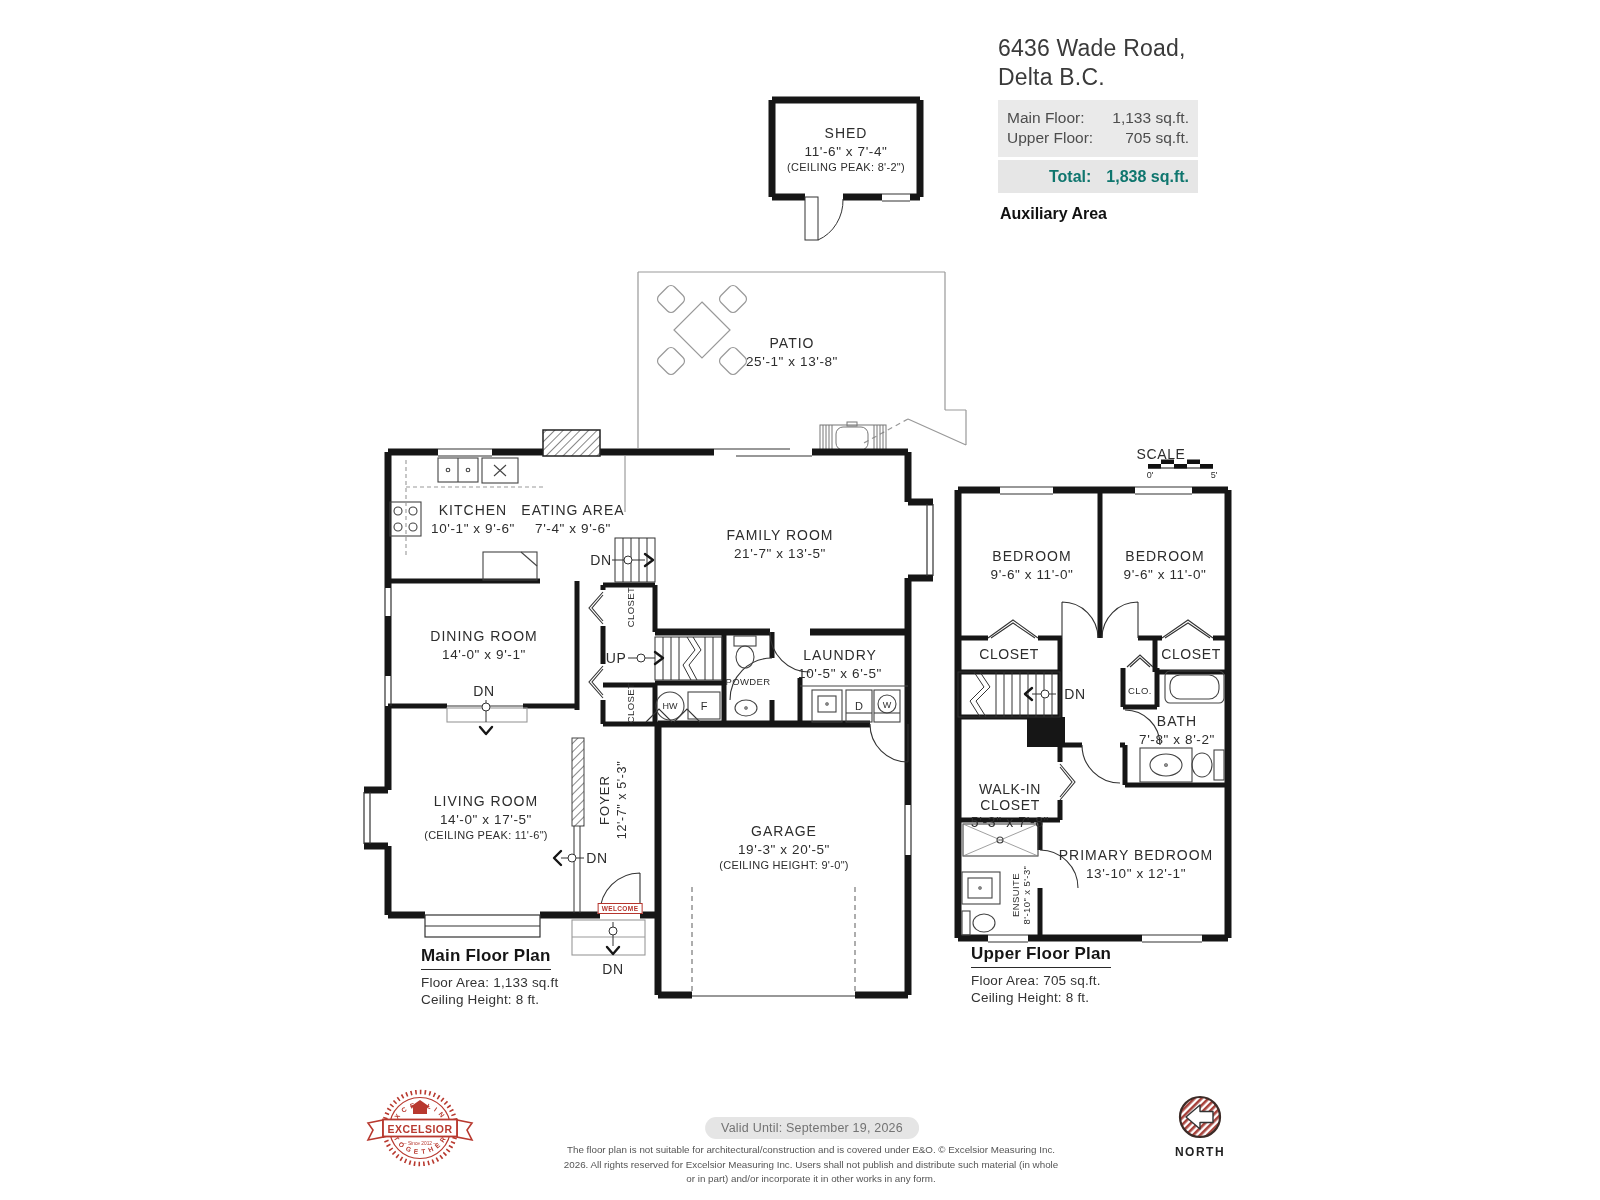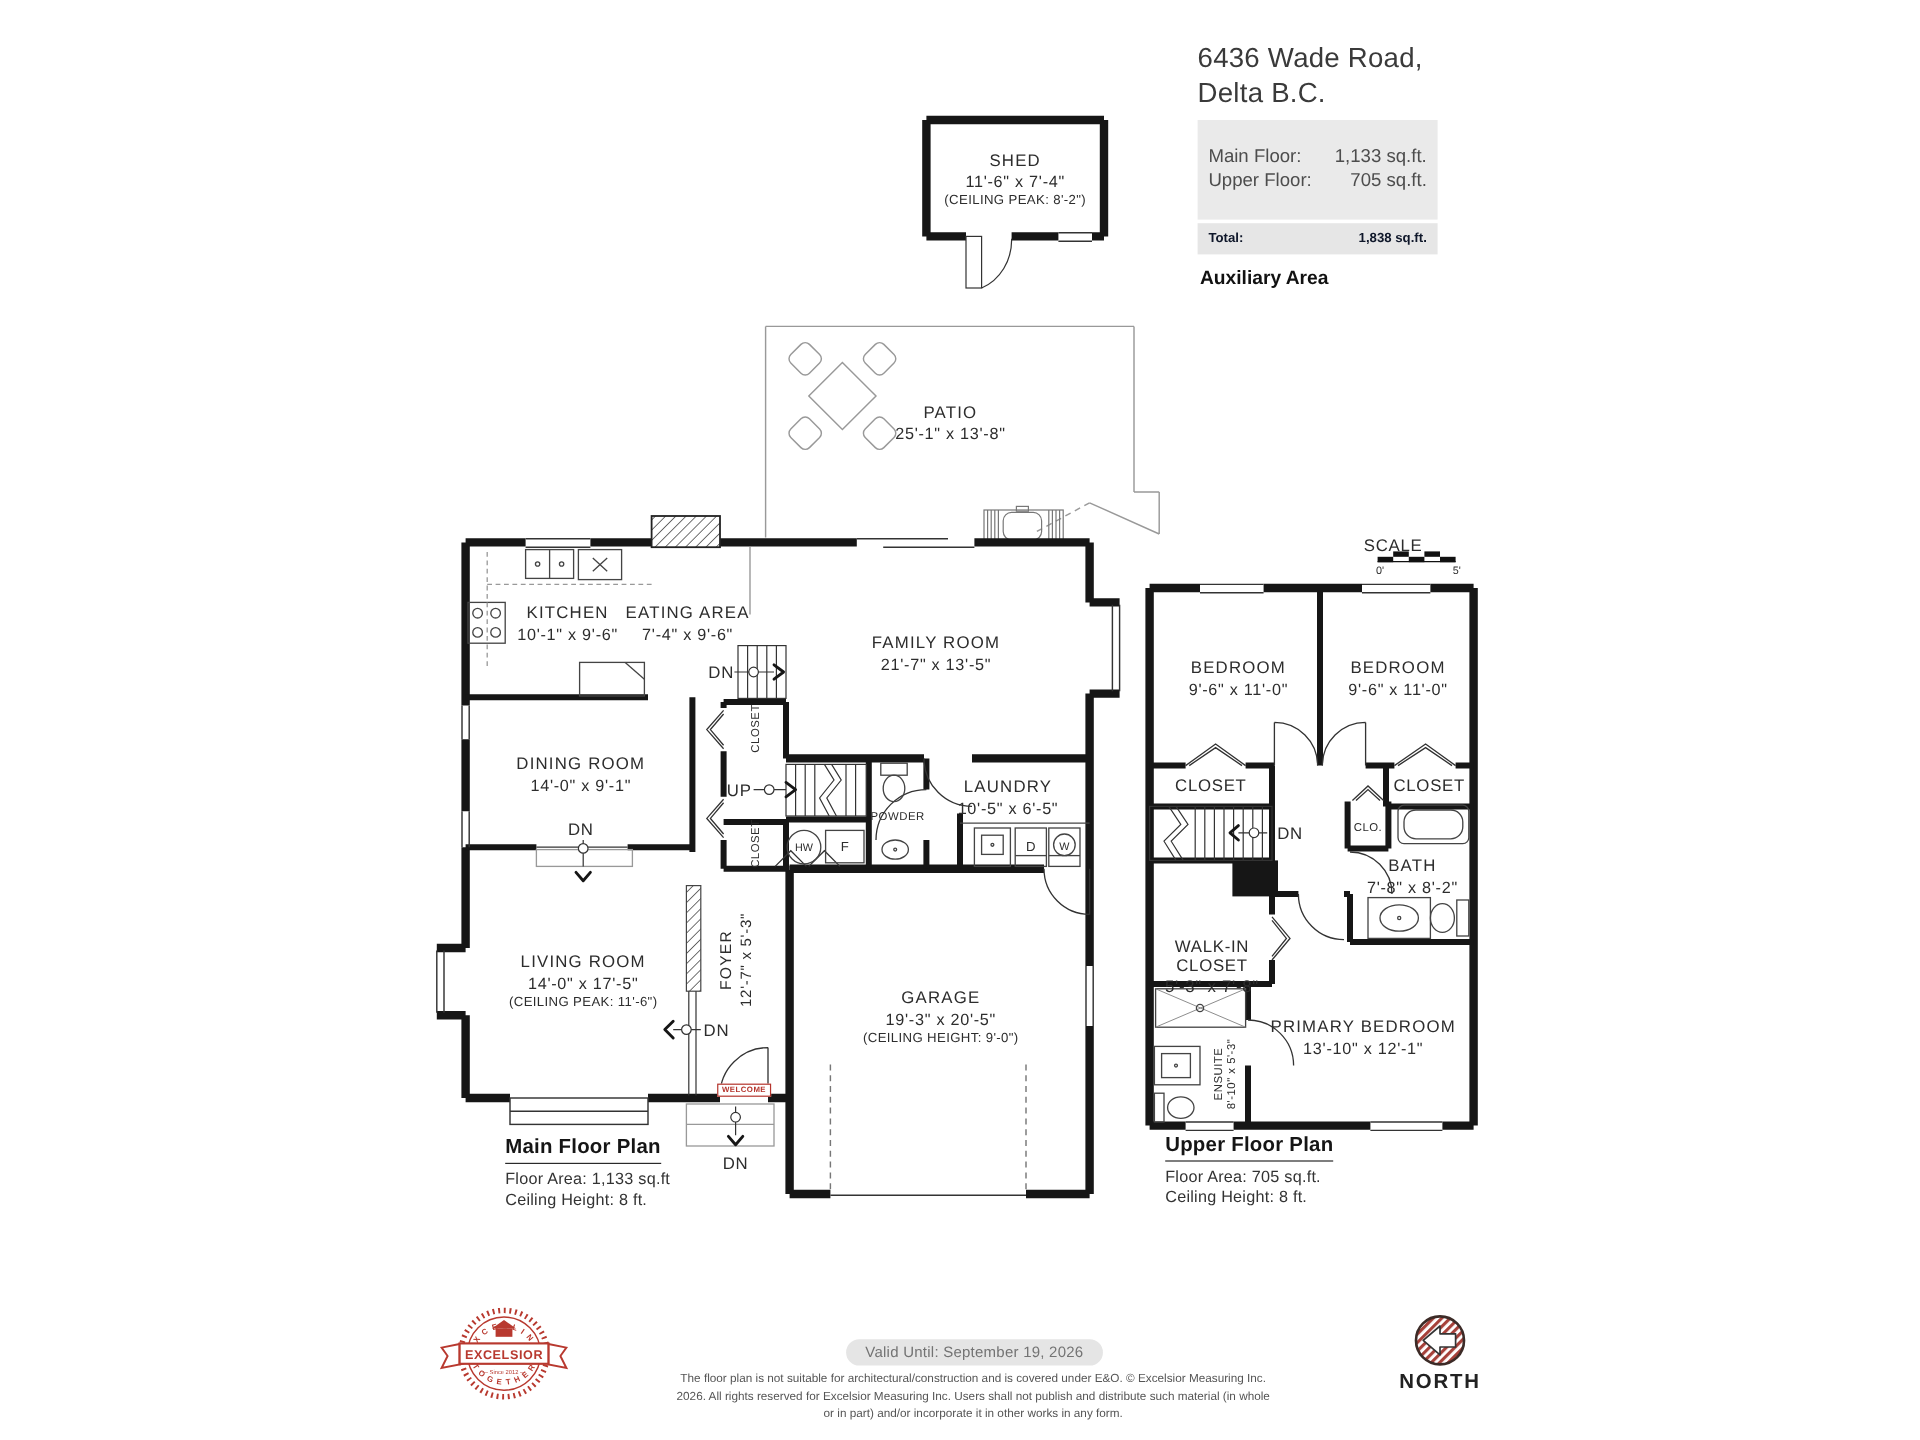--- a/index.html
+++ b/index.html
@@ -9,35 +9,35 @@
   .ctr{transform:translate(-50%,-50%);text-align:center;white-space:nowrap;}
   .rot{transform:translate(-50%,-50%) rotate(-90deg);text-align:center;white-space:nowrap;}
   .rname{font-size:14px;letter-spacing:1px;}
   .rdims{font-size:13.5px;letter-spacing:.6px;margin-top:3px;}
   .rnote{font-size:11px;letter-spacing:.3px;margin-top:2px;}
   .sm{font-size:14px;letter-spacing:.6px;}
   .xs{font-size:9.5px;letter-spacing:.4px;}
   
   .hdr{left:998px;top:34px;width:200px;}
   .addr{font-size:23px;line-height:1.26;color:#3a3a3a;letter-spacing:.2px;}
-  .panel{background:#eaeaea;padding:21px 9px;margin-top:8px;}
+  .panel{background:#eaeaea;padding:8px 9px;margin-top:8px;}
   .prow{display:flex;justify-content:space-between;font-size:15.5px;color:#4d4d4d;line-height:1.32;}
   .panel.total{margin-top:3px;background:#e6e6e6;padding:6px 9px;}
-  .panel.total .prow{font-weight:bold;color:#0f172a;font-size:11px;}
+  .panel.total .prow{font-weight:bold;color:#0f766e;font-size:16px;margin-left:42px;}
   .auxt{font-size:16px;font-weight:bold;color:#111;margin:12px 0 0 2px;}
   
   .ptitle{font-size:17px;font-weight:bold;color:#151515;border-bottom:1.6px solid #2a2a2a;
           padding-bottom:3px;display:inline-block;letter-spacing:.2px;}
   .pline{font-size:13.5px;color:#333;margin-top:5px;letter-spacing:.2px;}
   
   .welcome{border:1.5px solid #b5342c;color:#b5342c;font-size:6.5px;font-weight:bold;
            letter-spacing:.4px;padding:1px 3px;background:#fff;}
   .pill{background:#e5e5e5;border-radius:12px;padding:4px 16px;font-size:12.5px;color:#737373;letter-spacing:.2px;}
   .disc{width:500px;font-size:9.8px;line-height:1.5;color:#555;text-align:center;}
-  .north{font-size:17px;font-weight:bold;letter-spacing:1.5px;color:#222;}
+  .north{font-size:12px;font-weight:bold;letter-spacing:1.5px;color:#222;}
 </style>
 </head>
 <body>
 
 <div id="canvas">
 
 <svg class="abs" style="left:0;top:0" width="1600" height="1200" viewBox="0 0 1600 1200">
   <defs>
     <pattern id="hatch" width="6" height="6" patternUnits="userSpaceOnUse" patternTransform="rotate(45)">
       <rect width="6" height="6" fill="#fff"></rect>

